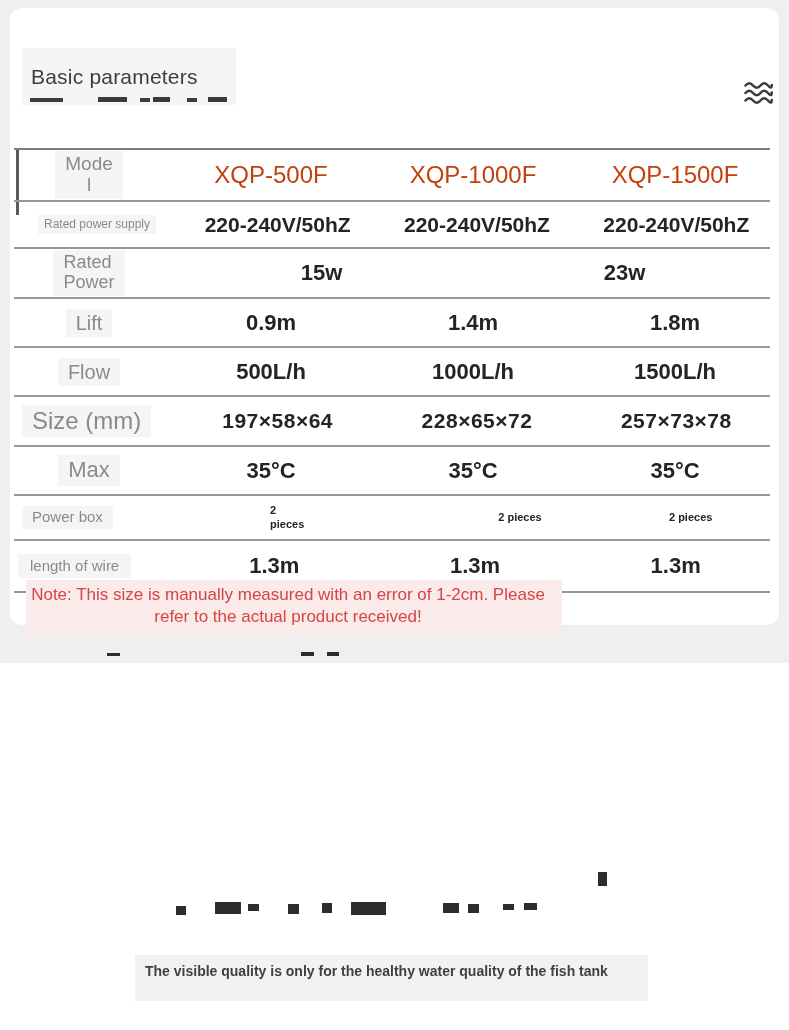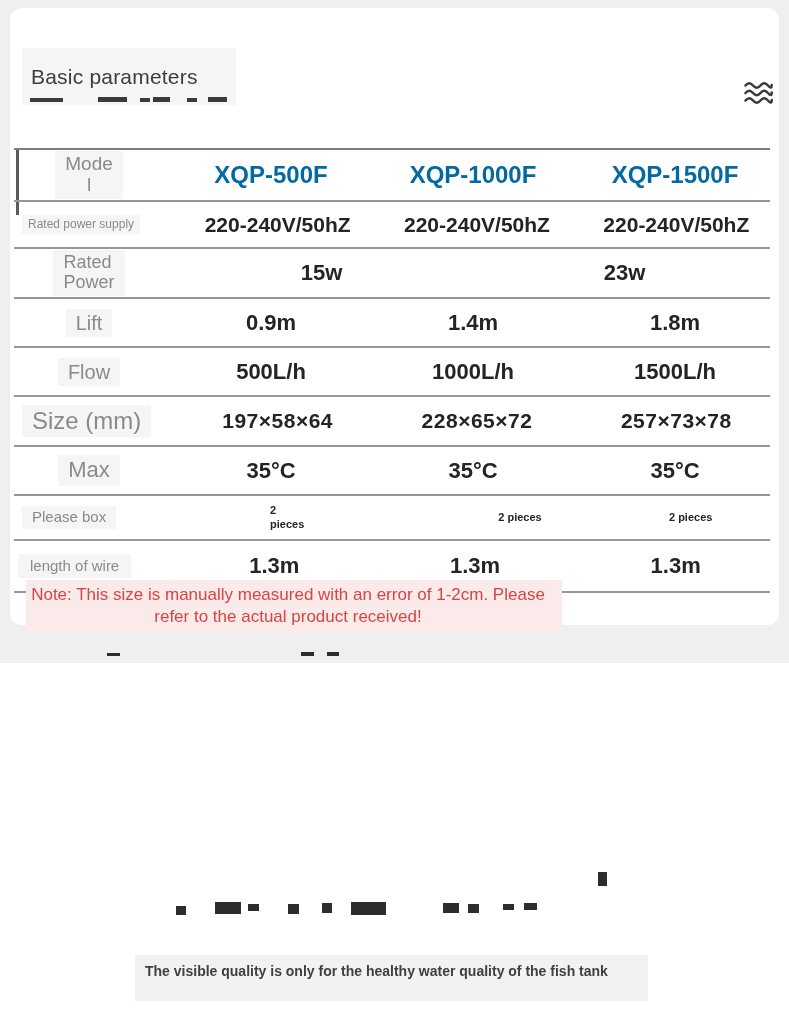--- a/index.html
+++ b/index.html
@@ -30,22 +30,22 @@
   }
   .tick-left{position:absolute;left:6px;top:141px;width:3px;height:66px;background:#5a5a5a;}
   .trow{display:flex;align-items:center;border-bottom:2px solid #979797;gap:12px;}
   .lcell{width:150px;display:flex;align-items:center;justify-content:center;}
   .lcell .lbl{
     background:#f5f5f5;color:#8a8a8a;padding:3px 10px;text-align:center;
     white-space:pre-line;line-height:1.1;
   }
   .vcell{flex:1;text-align:center;color:#242424;font-weight:600;white-space:pre-line;}
   
-  .r0{height:50px;} .r0 .lbl{font-size:19px;} .r0 .vcell{font-size:24px;font-weight:700;color:#0369a1;}
-  .r1{height:45px;} .r1 .lcell{justify-content:flex-start;padding-left:8px;} .r1 .lbl{font-size:12px;padding:3px 6px;} .r1 .vcell{font-size:21px;}
+  .r0{height:50px;} .r0 .lbl{font-size:19px;} .r0 .vcell{font-size:24px;font-weight:400;color:#c2410c;}
+  .r1{height:45px;} .r1 .lcell{justify-content:center;padding-left:8px;} .r1 .lbl{font-size:12px;padding:3px 6px;} .r1 .vcell{font-size:21px;}
   .r2{height:48px;} .r2 .lbl{font-size:18px;text-align:left;} .r2 .vcell{font-size:22px;}
   .r3{height:47px;} .r3 .lbl{font-size:20px;} .r3 .vcell{font-size:22px;}
   .r4{height:47px;} .r4 .lbl{font-size:20px;} .r4 .vcell{font-size:22px;}
   .r5{height:48px;} .r5 .lcell{justify-content:flex-start;padding-left:8px;} .r5 .lbl{font-size:24px;} .r5 .vcell{font-size:21px;letter-spacing:.5px;}
   .r6{height:47px;} .r6 .lbl{font-size:22px;} .r6 .vcell{font-size:22px;}
   .r7{height:43px;} .r7 .lcell{justify-content:flex-start;padding-left:8px;} .r7 .lbl{font-size:15px;}
       .r7 .vcell{font-size:11px;font-weight:600;line-height:1.2;}
       .r7 .vcell.c0{text-align:left;padding-left:86px;}
   .r8{height:50px;} .r8 .lcell{justify-content:flex-start;padding-left:4px;} .r8 .lbl{font-size:15px;padding:4px 12px;} .r8 .vcell{font-size:22px;}
   .note-box{
@@ -162,21 +162,21 @@
       <div class="trow r6">
     <div class="lcell">
       <span class="lbl">Max</span>
     </div>
     <div class="vcell c0">35°C</div>
     <div class="vcell c1">35°C</div>
     <div class="vcell c2">35°C</div>
   </div>
       <div class="trow r7">
     <div class="lcell">
-      <span class="lbl">Please box</span>
+      <span class="lbl">Power box</span>
     </div>
     <div class="vcell c0">2
 pieces</div>
     <div class="vcell c1">2 pieces</div>
     <div class="vcell c2">2 pieces</div>
   </div>
       <div class="trow r8">
     <div class="lcell">
       <span class="lbl">length of wire</span>
     </div>

